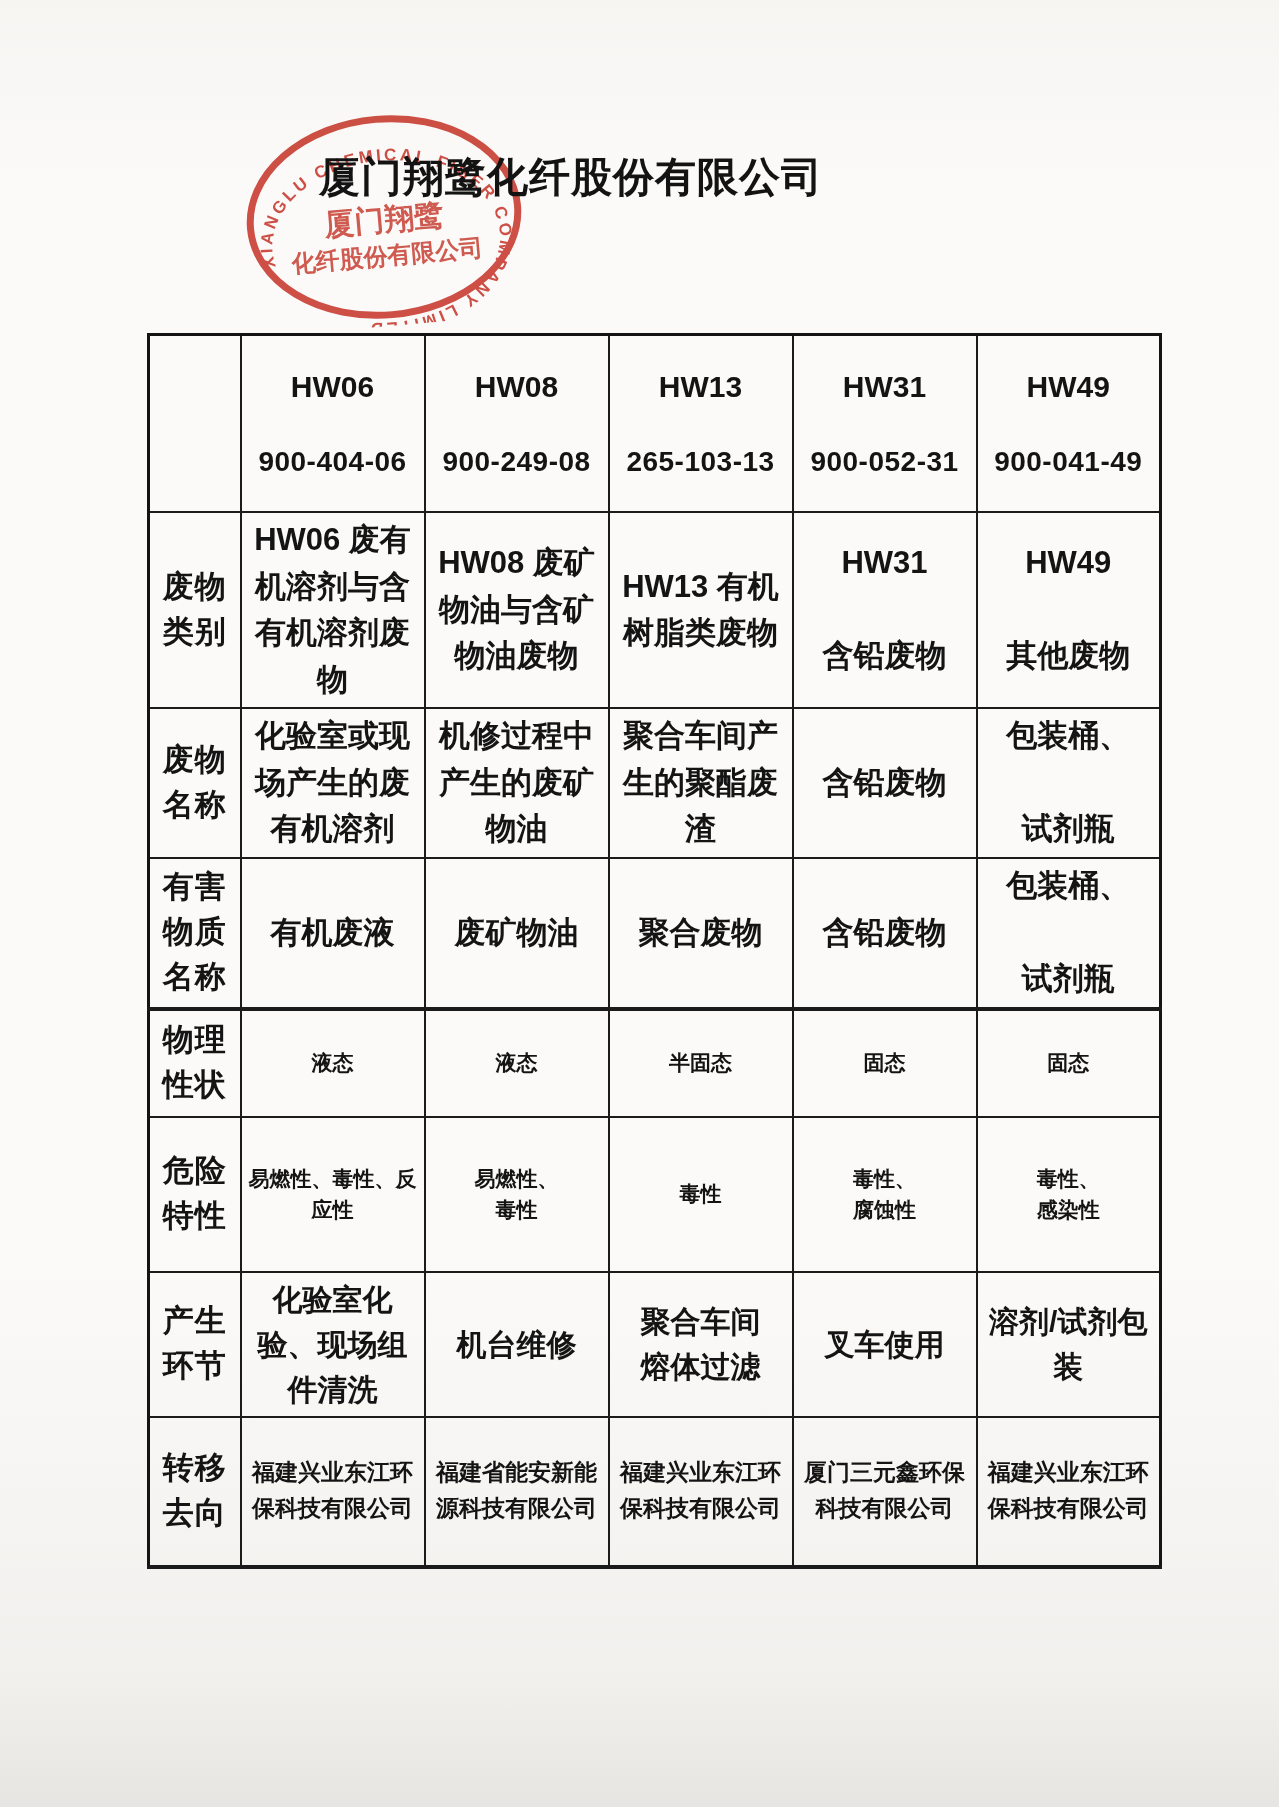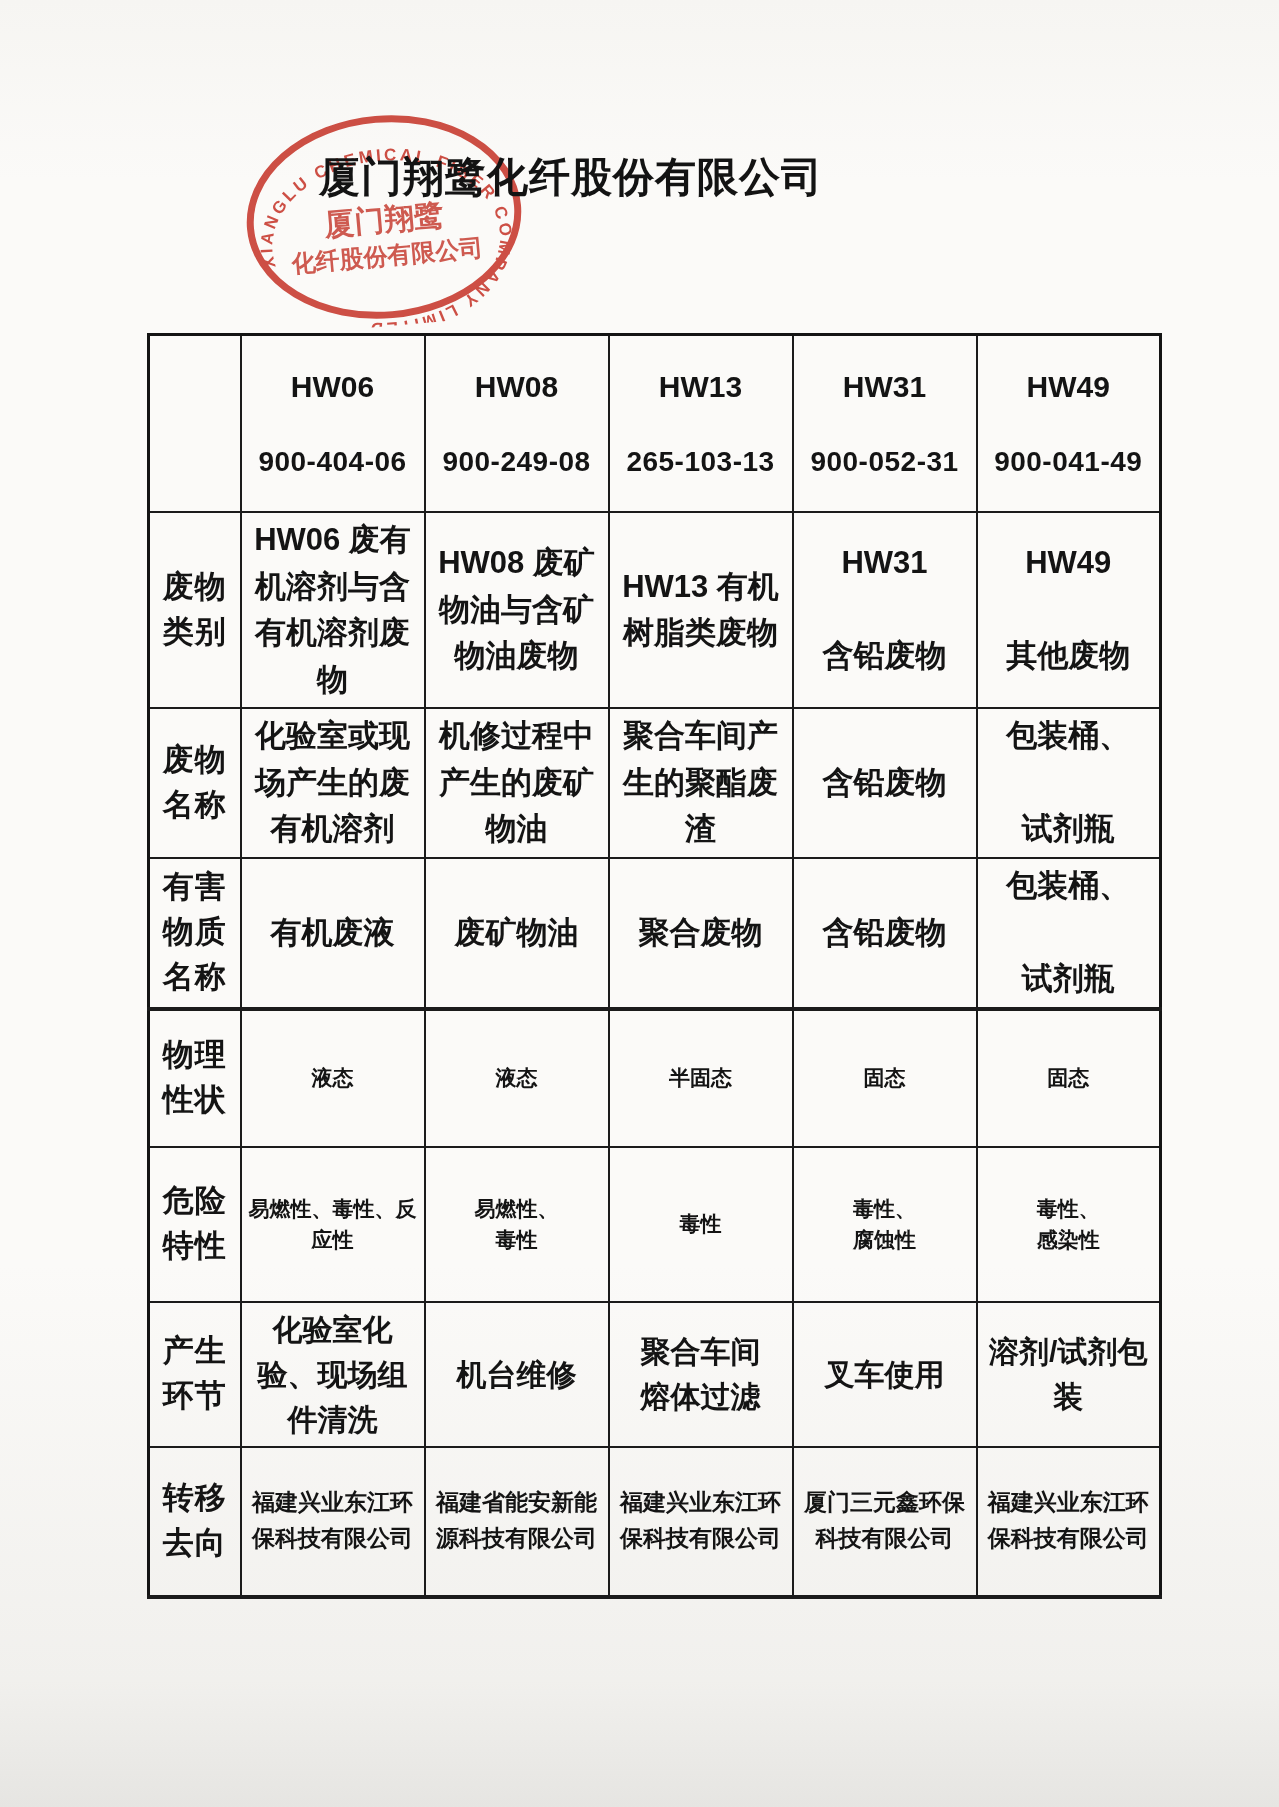--- a/index.html
+++ b/index.html
@@ -37,21 +37,21 @@
     white-space:pre-line;
     font-weight:700;color:#141414;
     padding:4px 5px;
     line-height:1.5;
   }
   .resp-table{border:3px solid #141414;}
   tr.hr0{height:100px;}
   tr.r1{height:190px;}
   tr.r2{height:150px;}
   tr.r3{height:148px;}
-  tr.r4{height:138px;}
+  tr.r4{height:108px;}
   tr.r5{height:155px;}
   tr.r6{height:131px;}
   tr.r7{height:150px;}
   tr.r8{height:165px;}
   tr.r3 td{border-bottom-width:4px;}
   tr.r7 td{border-bottom-width:4px;}
   td.rowhead{font-size:31px;line-height:1.45;letter-spacing:1px;}
   td.cell{font-size:31px;}
   tr.r4 td.cell,tr.r5 td.cell{font-size:21px;}
   tr.r6 td.cell{font-size:30px;}

